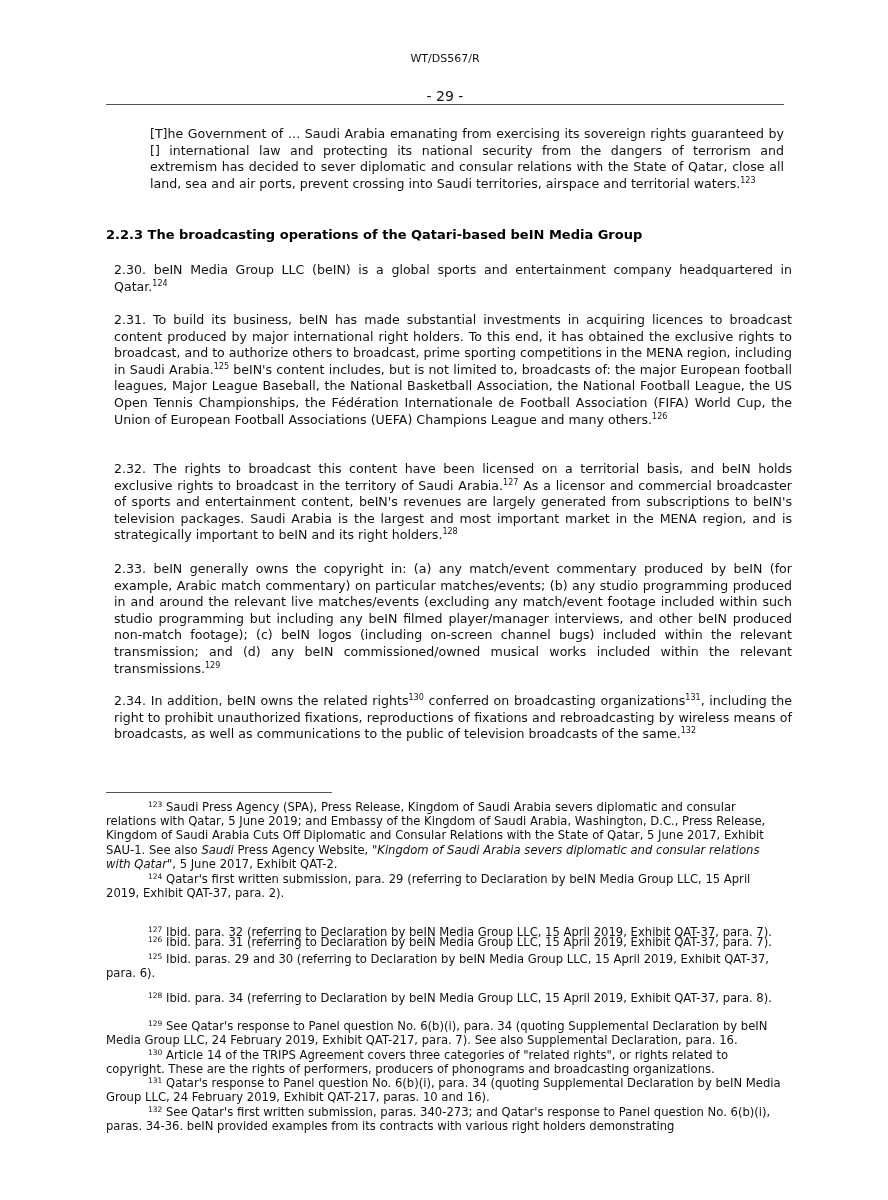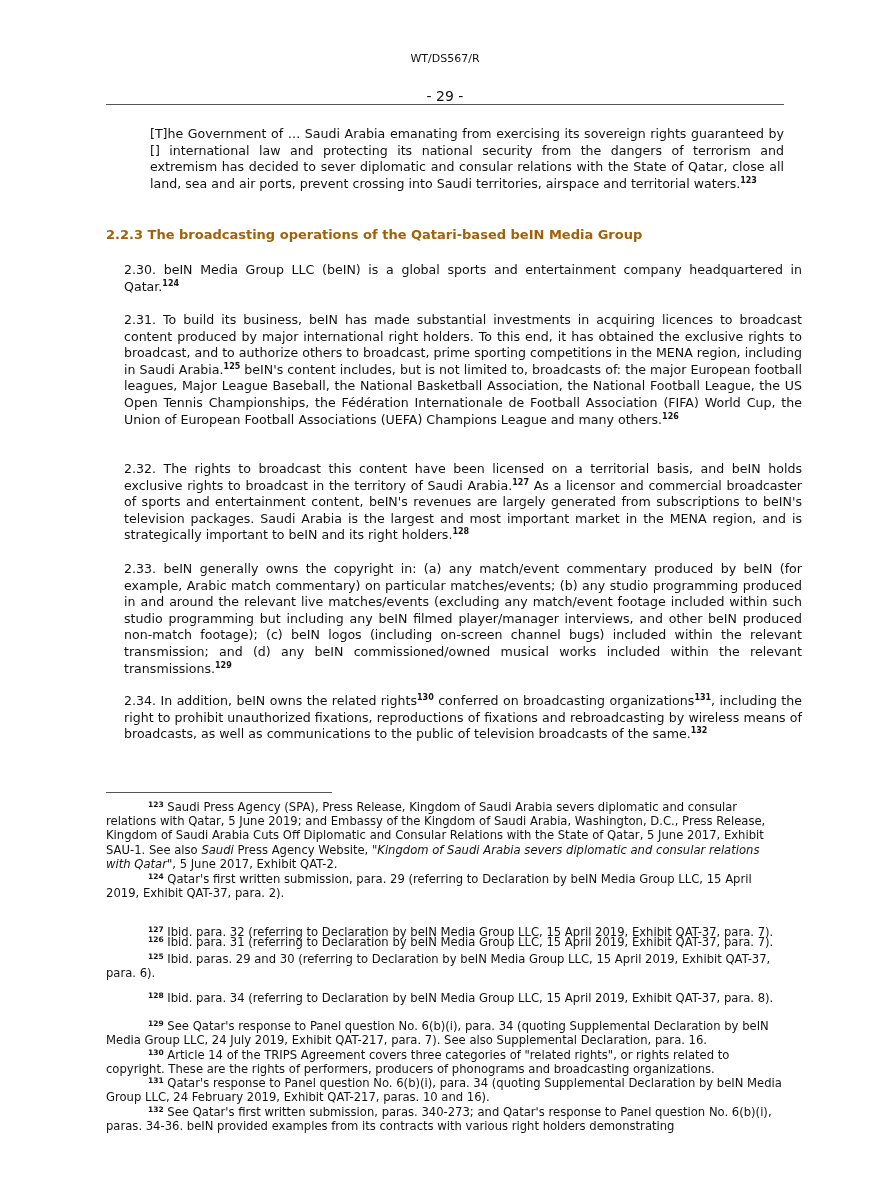--- a/index.html
+++ b/index.html
@@ -2,24 +2,24 @@
 <html><head>
 <meta charset="utf-8">
 <style>
   html, body { margin: 0; padding: 0; background: #ffffff; }
   body { width: 888px; height: 1200px; position: relative; overflow: hidden;
          font-family: "DejaVu Sans", sans-serif; color: #111; }
   .page { position: absolute; left: 106px; top: 0; width: 678px; }
   .doc-id { position: absolute; top: 52px; left: 0; width: 678px; text-align: center; font-size: 11px; }
   .page-num { position: absolute; top: 88px; left: 0; width: 678px; text-align: center; font-size: 14px; }
   .header-rule { position: absolute; top: 104px; left: 0; width: 678px; height: 0; border-top: 1px solid #555; }
-  .para { position: absolute; left: 18px; width: 678px; font-size: 12.6px; line-height: 16.6px; text-align: justify; margin: 0; }
+  .para { position: absolute; left: 8px; width: 678px; font-size: 12.6px; line-height: 16.6px; text-align: justify; margin: 0; }
   .quote { left: 44px; width: 634px; }
-  sup { font-size: 8px; line-height: 0; vertical-align: 5px; font-weight: bold; }
-  .heading { position: absolute; left: 0; top: 227px; font-size: 13px; font-weight: bold; color: #a16207; margin: 0; }
+  sup { font-size: 8px; line-height: 0; vertical-align: 5px; }
+  .heading { position: absolute; left: 0; top: 227px; font-size: 13px; font-weight: bold; color: #000000; margin: 0; }
   .fn-rule { position: absolute; top: 792px; left: 0; width: 226px; border-top: 1px solid #555; }
   .fn { position: absolute; left: 0; width: 678px; font-size: 11.6px; line-height: 14.2px; margin: 0; }
   .fn .ind { display: inline-block; width: 42px; }
   .fn sup { font-size: 7.5px; vertical-align: 4px; }
   i { font-style: italic; }
 </style>
 </head>
 <body>
 
 <div class="page">
@@ -48,20 +48,20 @@
   <p class="fn" style="top:872px;"><span class="ind"></span><sup>124</sup><span> Qatar's first written submission, para. 29 (referring to Declaration by beIN Media Group LLC, 15 April 2019, Exhibit QAT-37, para. 2).</span></p>
 
   <p class="fn" style="top:952px;"><span class="ind"></span><sup>125</sup><span> Ibid. paras. 29 and 30 (referring to Declaration by beIN Media Group LLC, 15 April 2019, Exhibit QAT-37, para. 6).</span></p>
 
   <p class="fn" style="top:935px;"><span class="ind"></span><sup>126</sup><span> Ibid. para. 31 (referring to Declaration by beIN Media Group LLC, 15 April 2019, Exhibit QAT-37, para. 7).</span></p>
 
   <p class="fn" style="top:925px;"><span class="ind"></span><sup>127</sup><span> Ibid. para. 32 (referring to Declaration by beIN Media Group LLC, 15 April 2019, Exhibit QAT-37, para. 7).</span></p>
 
   <p class="fn" style="top:991px;"><span class="ind"></span><sup>128</sup><span> Ibid. para. 34 (referring to Declaration by beIN Media Group LLC, 15 April 2019, Exhibit QAT-37, para. 8).</span></p>
 
-  <p class="fn" style="top:1019px;"><span class="ind"></span><sup>129</sup><span> See Qatar's response to Panel question No. 6(b)(i), para. 34 (quoting Supplemental Declaration by beIN Media Group LLC, 24 July 2019, Exhibit QAT-217, para. 7). See also Supplemental Declaration, para. 16.</span></p>
+  <p class="fn" style="top:1019px;"><span class="ind"></span><sup>129</sup><span> See Qatar's response to Panel question No. 6(b)(i), para. 34 (quoting Supplemental Declaration by beIN Media Group LLC, 24 February 2019, Exhibit QAT-217, para. 7). See also Supplemental Declaration, para. 16.</span></p>
 
   <p class="fn" style="top:1048px;"><span class="ind"></span><sup>130</sup><span> Article 14 of the TRIPS Agreement covers three categories of "related rights", or rights related to copyright. These are the rights of performers, producers of phonograms and broadcasting organizations.</span></p>
 
   <p class="fn" style="top:1076px;"><span class="ind"></span><sup>131</sup><span> Qatar's response to Panel question No. 6(b)(i), para. 34 (quoting Supplemental Declaration by beIN Media Group LLC, 24 February 2019, Exhibit QAT-217, paras. 10 and 16).</span></p>
 
   <p class="fn" style="top:1105px;"><span class="ind"></span><sup>132</sup><span> See Qatar's first written submission, paras. 340-273; and Qatar's response to Panel question No. 6(b)(i), paras. 34-36. beIN provided examples from its contracts with various right holders demonstrating</span></p>
 </div>
 
 </body></html>

